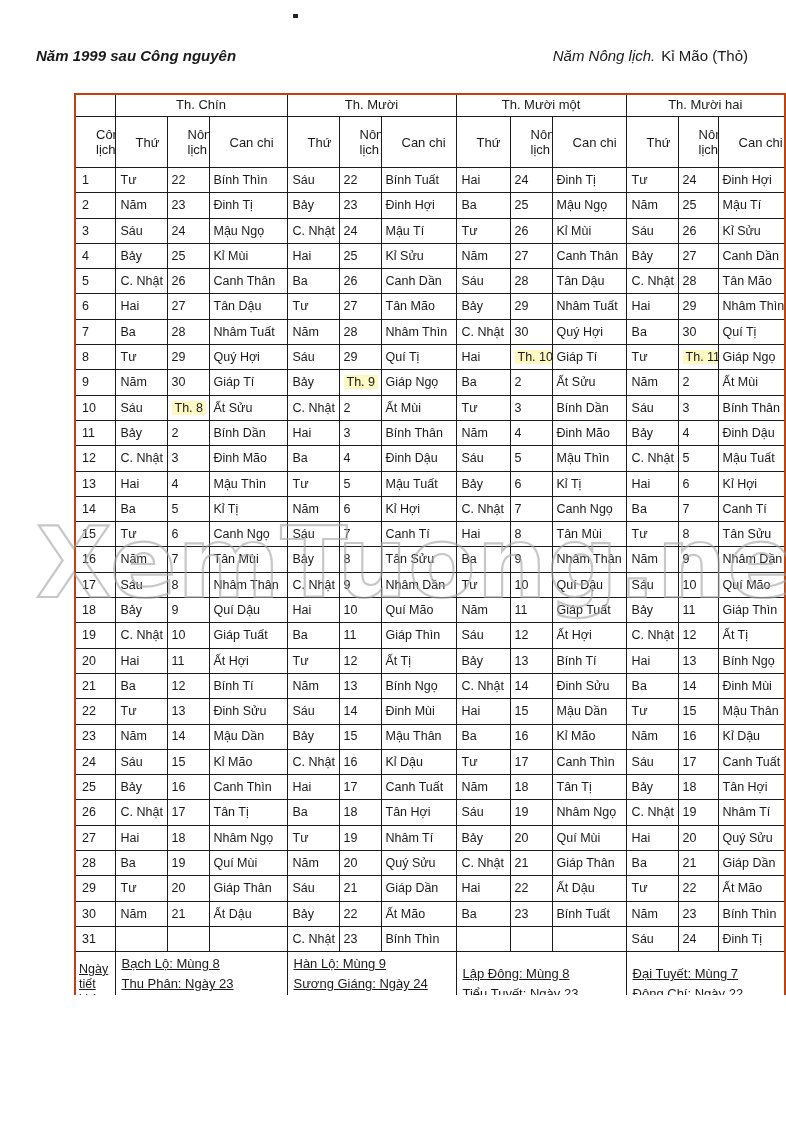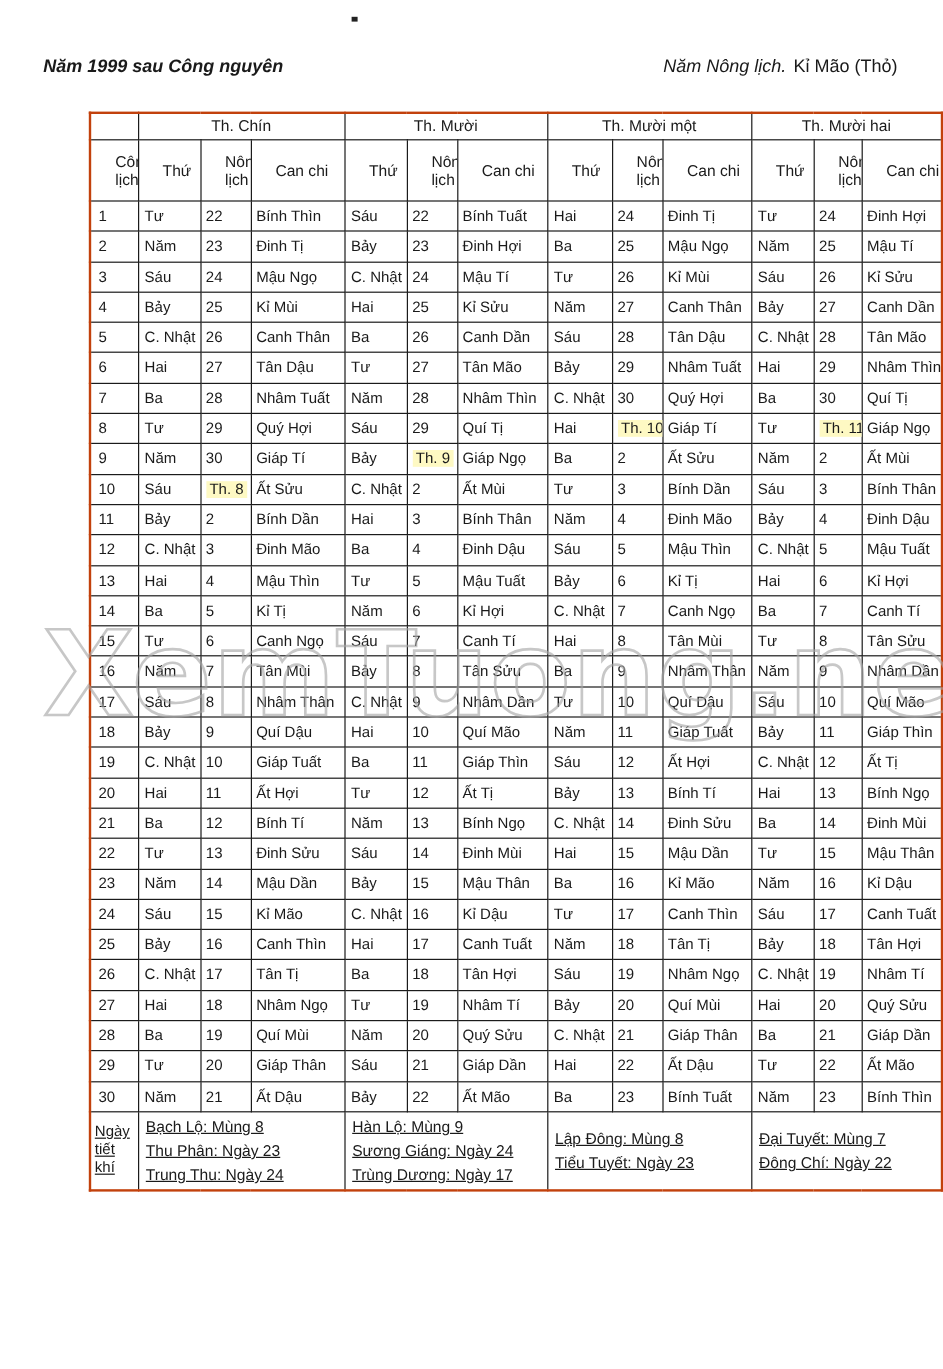--- a/index.html
+++ b/index.html
@@ -537,20 +537,35 @@
           <td class="thu">Bảy</td>
           <td class="nong"><span>22</span></td>
           <td class="cc">Ất Mão</td>
           <td class="thu">Ba</td>
           <td class="nong"><span>23</span></td>
           <td class="cc">Bính Tuất</td>
           <td class="thu">Năm</td>
           <td class="nong"><span>23</span></td>
           <td class="cc">Bính Thìn</td>
         </tr>
+        <tr class="data">
+          <td class="day">31</td>
+          <td class="thu"></td>
+          <td class="nong"></td>
+          <td class="cc"></td>
+          <td class="thu">C. Nhật</td>
+          <td class="nong"><span>23</span></td>
+          <td class="cc">Bính Thìn</td>
+          <td class="thu"></td>
+          <td class="nong"></td>
+          <td class="cc"></td>
+          <td class="thu">Sáu</td>
+          <td class="nong"><span>24</span></td>
+          <td class="cc">Đinh Tị</td>
+        </tr>
         <tr class="tiet">
         <td class="tlbl">
           <div>Ngày</div>
           <div>tiết</div>
           <div>khí</div>
         </td>
         <td colspan="3">
           <div>Bạch Lộ: Mùng 8</div>
           <div>Thu Phân: Ngày 23</div>
           <div>Trung Thu: Ngày 24</div>

